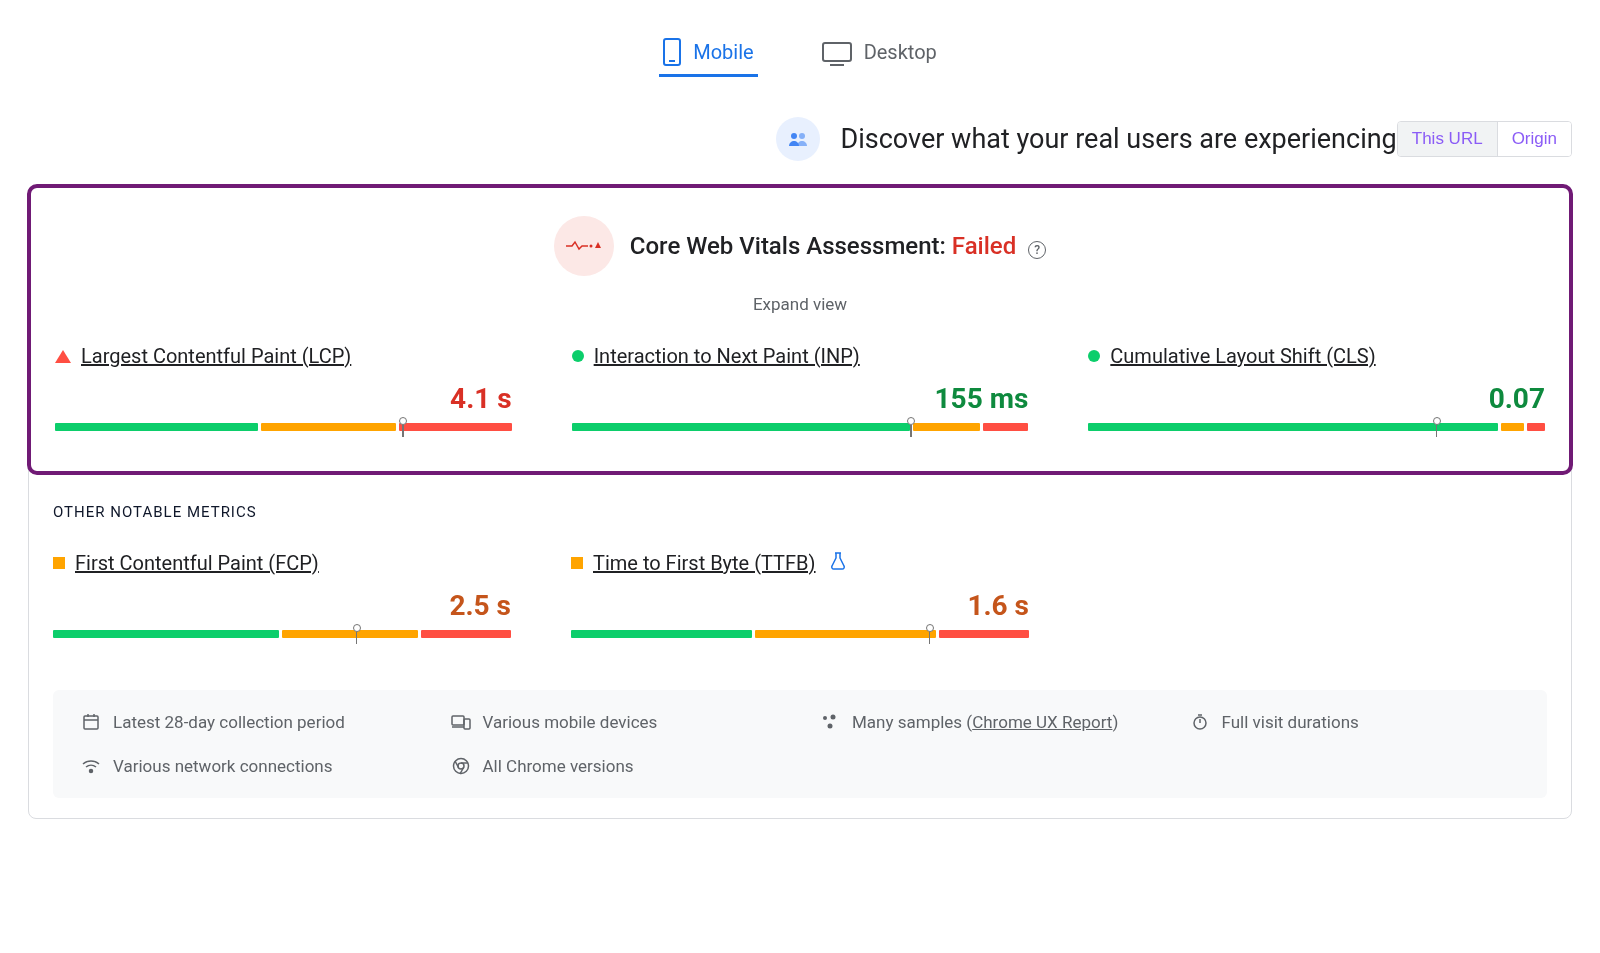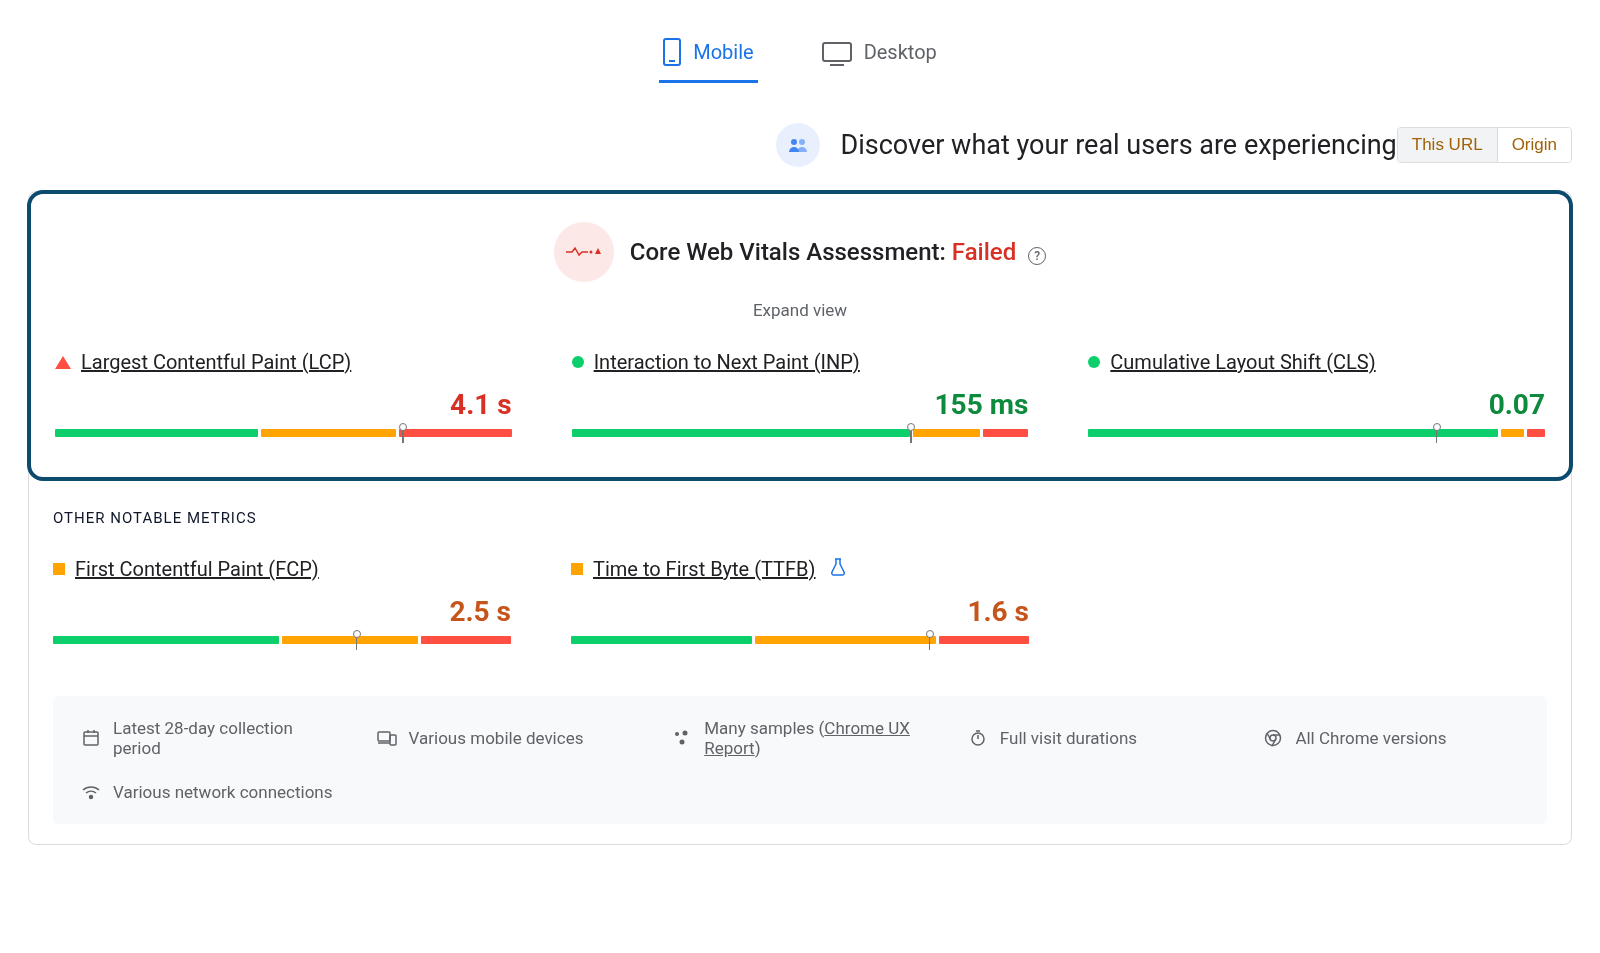--- a/index.html
+++ b/index.html
@@ -1,34 +1,34 @@
 <!DOCTYPE html>
 <html><head>
 <meta charset="utf-8">
 <style>
 *{box-sizing:border-box;margin:0;padding:0}
 body{font-family:Roboto,Arial,sans-serif;background:#fff;color:#202124;padding:10px 28px}
 .tabs{display:flex;justify-content:center;gap:60px;padding:20px 0 10px}
-.tab{display:flex;align-items:center;gap:12px;padding:8px 4px 14px;font-size:20px;color:#5f6368;cursor:pointer;border-bottom:3px solid transparent}
+.tab{display:flex;align-items:center;gap:12px;padding:8px 4px 8px;font-size:20px;color:#5f6368;cursor:pointer;border-bottom:3px solid transparent}
 .tab.active{color:#1a73e8;border-bottom-color:#1a73e8}
 .dev-icon{display:inline-block;border:2px solid currentColor;border-radius:3px}
 .dev-icon.mobile{width:18px;height:28px;position:relative}
 .dev-icon.mobile::after{content:"";position:absolute;bottom:2px;left:50%;transform:translateX(-50%);width:6px;height:2px;background:currentColor}
 .dev-icon.desktop{width:30px;height:20px;position:relative}
 .dev-icon.desktop::after{content:"";position:absolute;bottom:-6px;left:50%;transform:translateX(-50%);width:14px;height:2px;background:currentColor}
 .header-row{display:flex;align-items:center;justify-content:flex-end;margin:30px 0 24px}
 .header-left{display:flex;align-items:center;gap:20px}
 .users-icon{width:44px;height:44px;border-radius:50%;background:#e8f0fe;display:flex;align-items:center;justify-content:center}
 .header-title{font-size:27px;font-weight:400;color:#202124}
 .toggle-group{display:flex;border:1px solid #dadce0;border-radius:4px;overflow:hidden}
-.toggle-btn{padding:7px 14px;font-size:17px;color:#a16207;background:#fff;cursor:pointer;border:none}
+.toggle-btn{padding:7px 14px;font-size:17px;color:#8b5cf6;background:#fff;cursor:pointer;border:none}
 .toggle-btn.active{background:#f1f3f4}
 .toggle-btn:first-child{border-right:1px solid #dadce0}
 .main-card{border:1px solid #dadce0;border-radius:8px;padding:0}
-.cwv-box{border:4px solid #0c4a6e;border-radius:16px;margin:-2px -2px 0 -2px;padding:28px 24px 40px}
+.cwv-box{border:4px solid #701a75;border-radius:10px;margin:-2px -2px 0 -2px;padding:28px 24px 40px}
 .cwv-header{display:flex;align-items:center;justify-content:center;gap:16px}
 .cwv-badge{width:60px;height:60px;border-radius:50%;background:#fce8e6;display:flex;align-items:center;justify-content:center}
 .cwv-title{font-size:24px;font-weight:500}
 .cwv-title .status-failed{color:#d93025}
 .help-icon{width:18px;height:18px;border:1.5px solid #5f6368;border-radius:50%;display:inline-flex;align-items:center;justify-content:center;font-size:12px;color:#5f6368;margin-left:6px;cursor:pointer}
 .expand-link{text-align:center;color:#5f6368;font-size:17px;margin-top:18px;cursor:pointer}
 .metrics-grid{display:grid;grid-template-columns:repeat(3,1fr);gap:60px;margin-top:30px}
 .metrics-grid.two{grid-template-columns:repeat(3,1fr)}
 .metric{}
 .metric-head{display:flex;align-items:center;gap:10px}
@@ -45,21 +45,21 @@
 .bar{position:relative;height:8px;display:flex;gap:3px}
 .seg{height:8px;border-radius:1px}
 .seg.green{background:#0cce6b}
 .seg.orange{background:#ffa400}
 .seg.red{background:#ff4e42}
 .marker{position:absolute;top:-6px;width:10px;height:20px}
 .marker::before{content:"";position:absolute;top:0;left:2px;width:6px;height:6px;border:1.5px solid #757575;background:#fff;border-radius:50%}
 .marker::after{content:"";position:absolute;top:8px;left:5px;width:1.5px;height:12px;background:#757575}
 .section-label{font-size:15px;letter-spacing:1px;color:#0f172a;margin:28px 0 18px 24px}
 .other-metrics{padding:0 24px 24px}
-.info-box{background:#f8f9fa;border-radius:6px;margin:28px 24px 20px;padding:22px 28px;display:grid;grid-template-columns:repeat(5,1fr);row-gap:24px;column-gap:40px}
+.info-box{background:#f8f9fa;border-radius:6px;margin:28px 24px 20px;padding:22px 28px;display:grid;grid-template-columns:repeat(4,1fr);row-gap:24px;column-gap:40px}
 .info-item{display:flex;align-items:center;gap:12px;color:#5f6368;font-size:17px}
 .info-item .link{text-decoration:underline;cursor:pointer}
 .small-icon{width:20px;height:20px;flex-shrink:0;display:inline-flex;align-items:center;justify-content:center;color:#5f6368}
 </style>
 </head>
 <body>
 
 <div class="tabs">
   <div class="tab active">
     <span class="dev-icon mobile"></span>
@@ -227,34 +227,34 @@
           <svg width="18" height="18" viewBox="0 0 18 18" fill="none" stroke="currentColor" stroke-width="1.5">
             <circle cx="9" cy="10" r="6"></circle>
             <line x1="9" y1="10" x2="9" y2="6"></line>
             <line x1="7" y1="2" x2="11" y2="2"></line>
           </svg>
         </span>
       <span>Full visit durations</span>
     </div>
     <div class="info-item">
       <span class="small-icon">
+          <svg width="20" height="16" viewBox="0 0 20 16" fill="none" stroke="currentColor" stroke-width="1.5">
+            <path d="M2 6a12 12 0 0116 0"></path>
+            <path d="M5 9a8 8 0 0110 0"></path>
+            <circle cx="10" cy="13" r="1.5" fill="currentColor"></circle>
+          </svg>
+        </span>
+      <span>Various network connections</span>
+    </div>
+    <div class="info-item">
+      <span class="small-icon">
           <svg width="18" height="18" viewBox="0 0 18 18" fill="none" stroke="currentColor" stroke-width="1.5">
             <circle cx="9" cy="9" r="7.5"></circle>
             <circle cx="9" cy="9" r="3"></circle>
             <line x1="9" y1="6" x2="16" y2="6"></line>
             <line x1="6.5" y1="10.5" x2="3" y2="4"></line>
             <line x1="11.5" y1="10.5" x2="8" y2="17"></line>
           </svg>
         </span>
       <span>All Chrome versions</span>
     </div>
-    <div class="info-item">
-      <span class="small-icon">
-          <svg width="20" height="16" viewBox="0 0 20 16" fill="none" stroke="currentColor" stroke-width="1.5">
-            <path d="M2 6a12 12 0 0116 0"></path>
-            <path d="M5 9a8 8 0 0110 0"></path>
-            <circle cx="10" cy="13" r="1.5" fill="currentColor"></circle>
-          </svg>
-        </span>
-      <span>Various network connections</span>
-    </div>
   </div>
 </div>
 
 </body></html>

